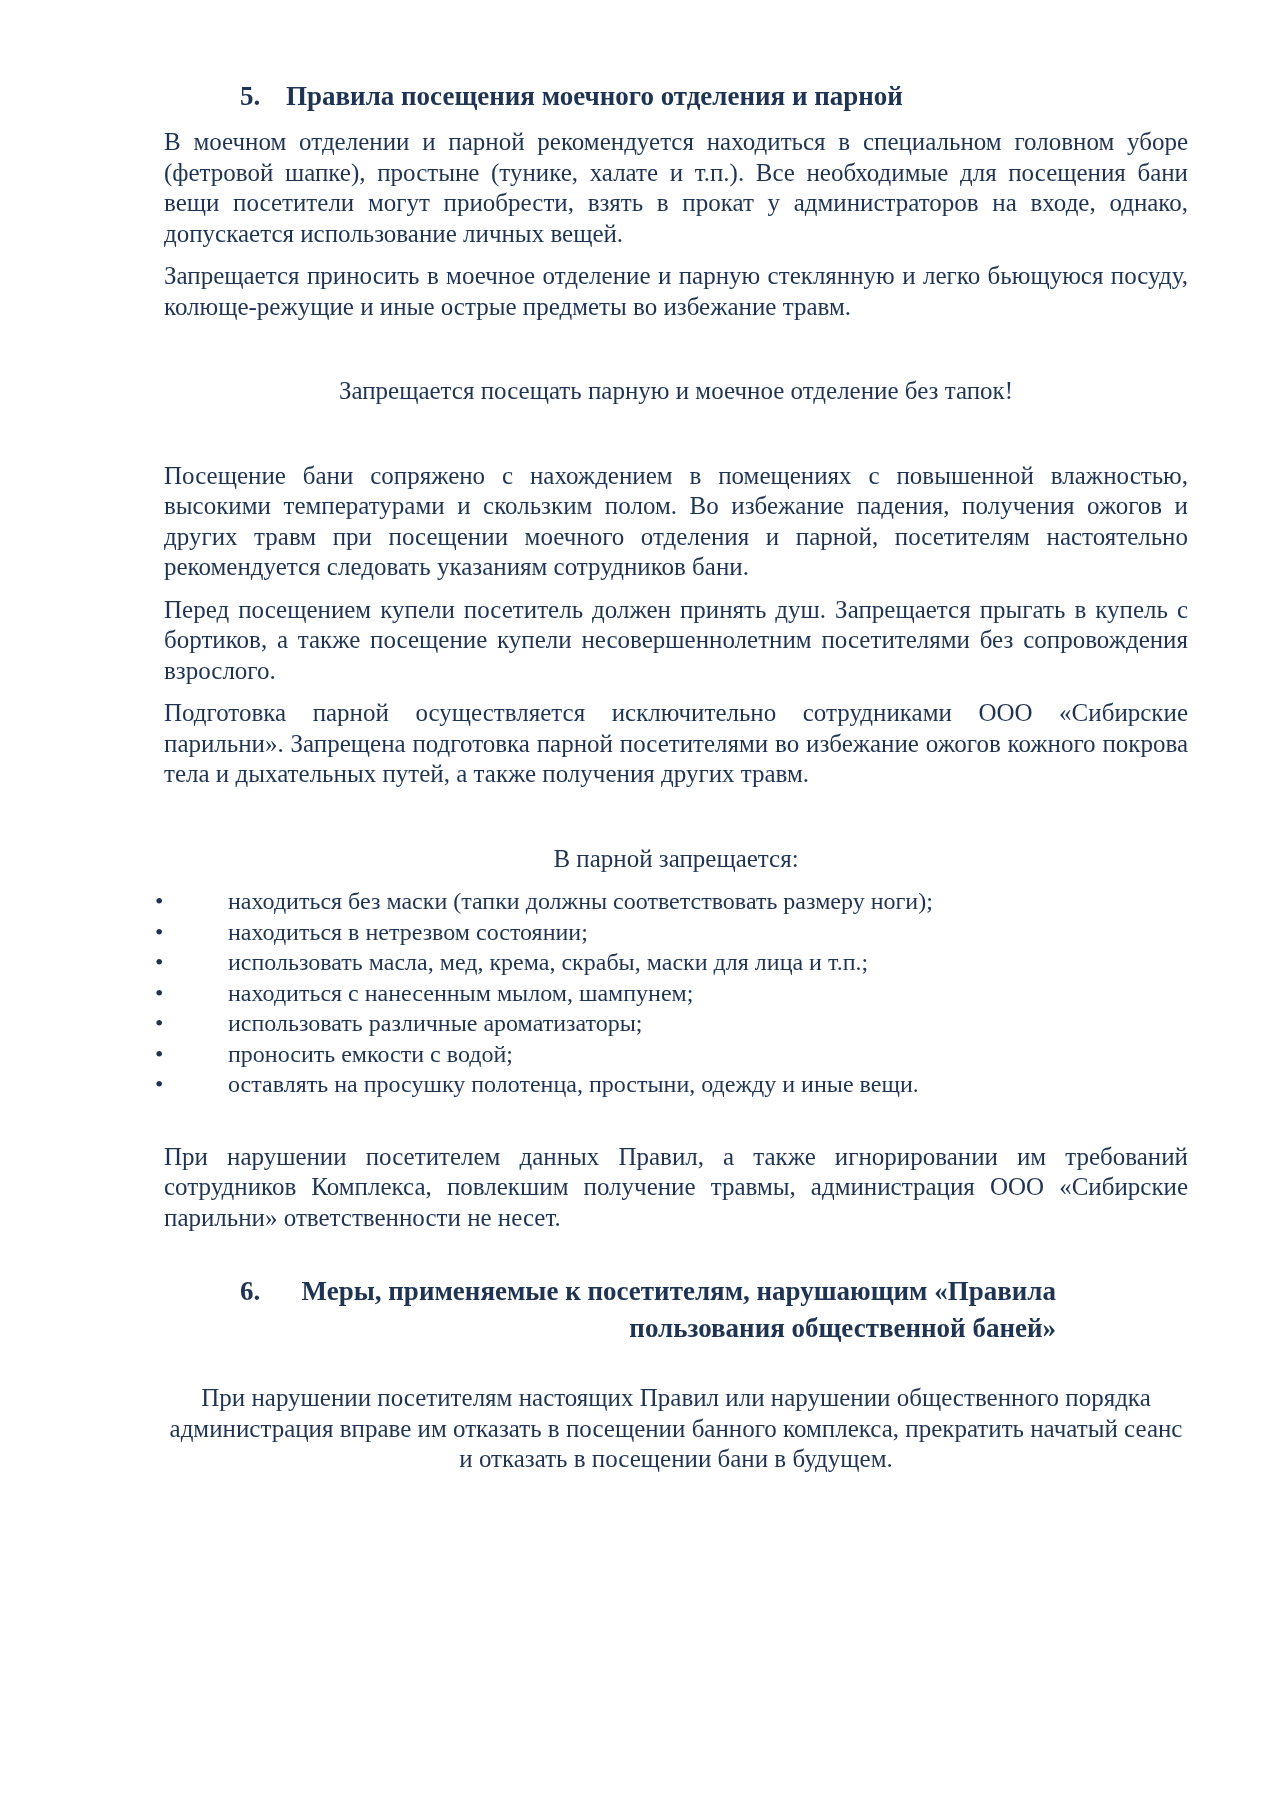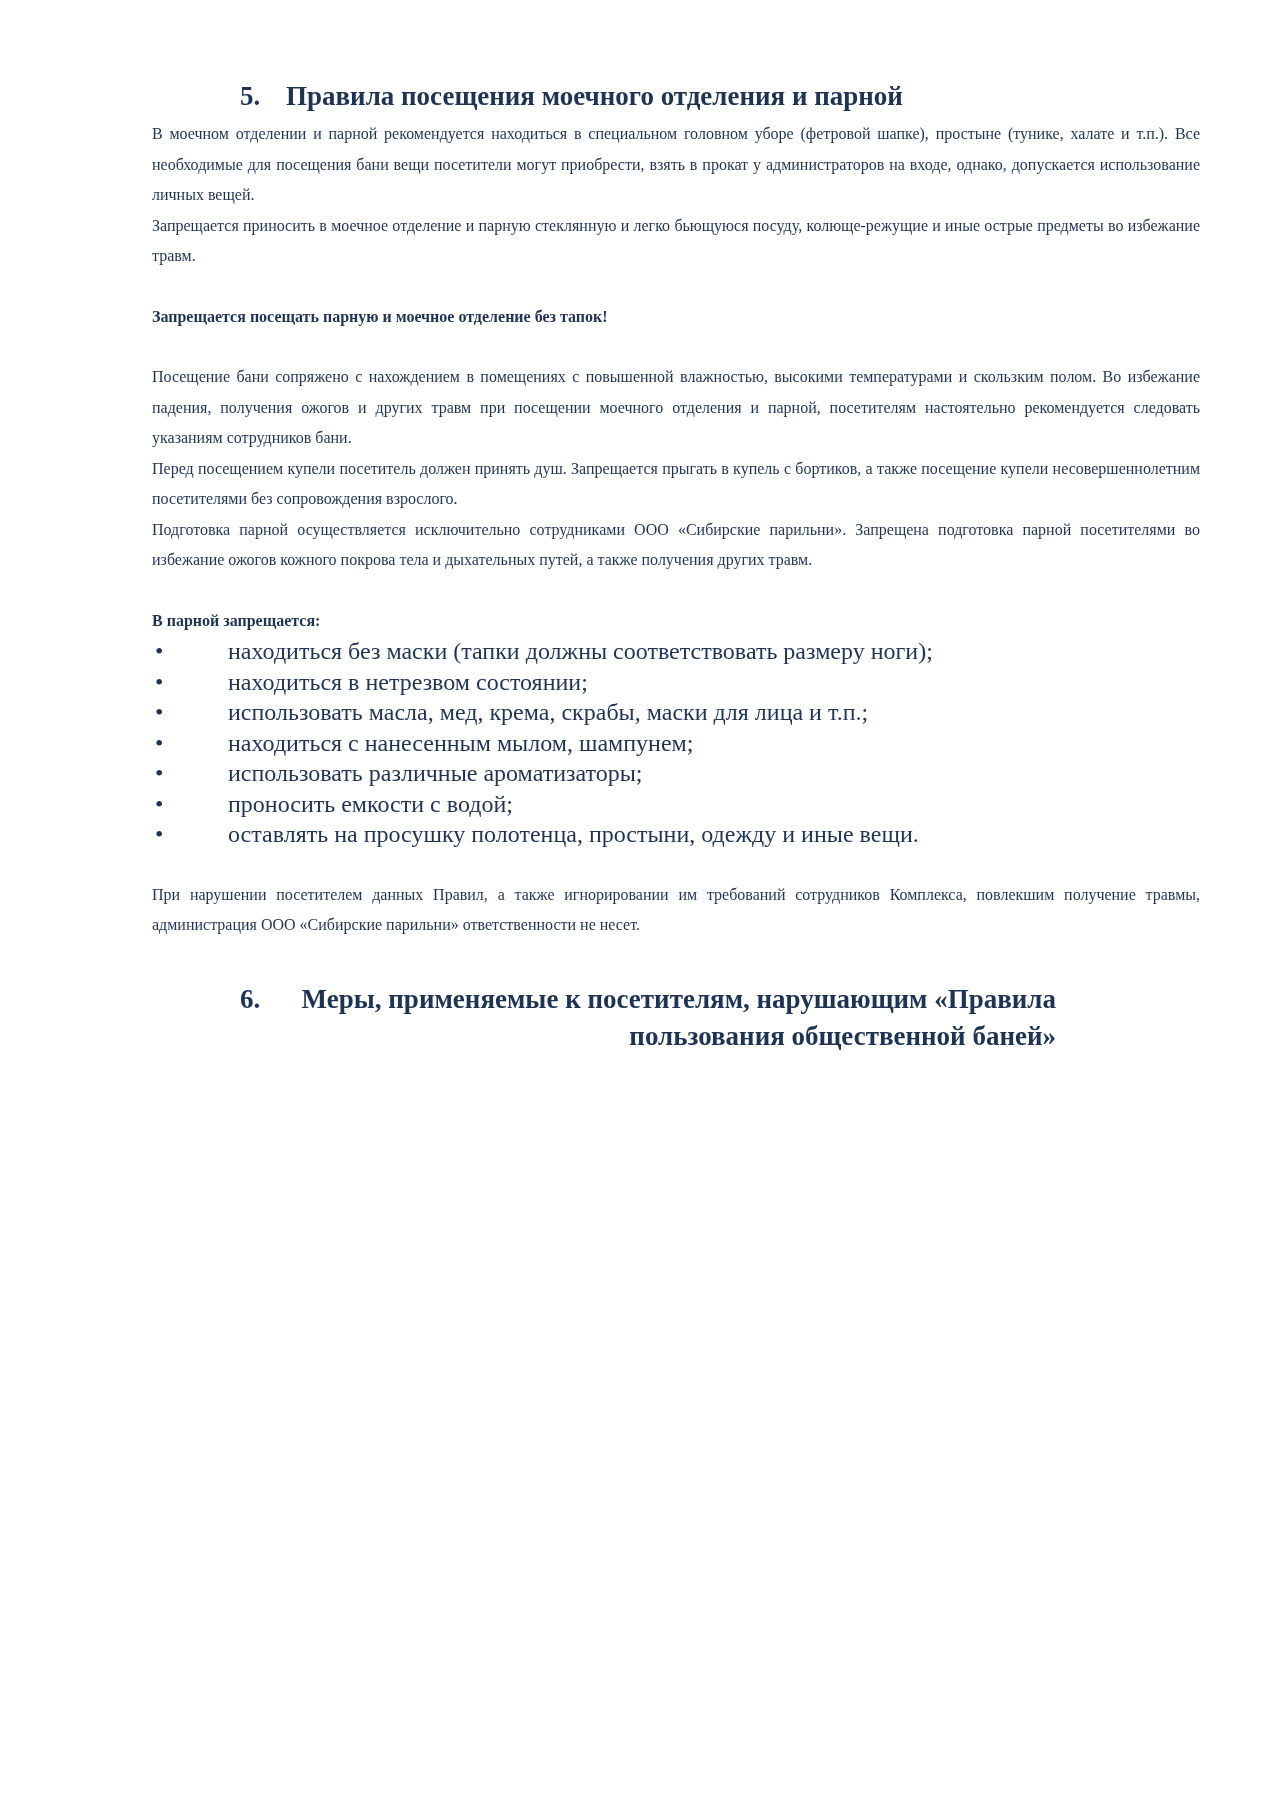--- a/index.html
+++ b/index.html
@@ -33,28 +33,27 @@
     text-align: right;
   }
   .heading.h6 {
     margin-top: 40px;
     margin-bottom: 0;
   }
   .heading.h6 .title {
     max-width: 770px;
   }
   p.body {
-    margin: 0;
-    font-size: 16px;
+    margin: 12px;
+    font-size: 25px;
     line-height: 30.5px;
     text-align: justify;
   }
   p.body.left {
-    text-align: left;
-    font-weight: bold;
+    text-align: center;
   }
   p.body.last-section {
     margin-top: 36px;
   }
   .spacer {
     height: 30px;
   }
   ul.rules {
     list-style: none;
     margin: 0;
@@ -134,14 +133,15 @@
 
   <div class="spacer"></div>
 
   <p class="body">При нарушении посетителем данных Правил, а также игнорировании им требований сотрудников Комплекса, повлекшим получение травмы, администрация ООО «Сибирские парильни» ответственности не несет.</p>
 
   <div class="heading h6">
     <span class="num">6.</span>
     <span class="title">Меры, применяемые к посетителям, нарушающим «Правила пользования общественной баней»</span>
   </div>
 
+  <p class="body left last-section">При нарушении посетителям настоящих Правил или нарушении общественного порядка администрация вправе им отказать в посещении банного комплекса, прекратить начатый сеанс и отказать в посещении бани в будущем.</p>
 
 </div>
 
 </body></html>

